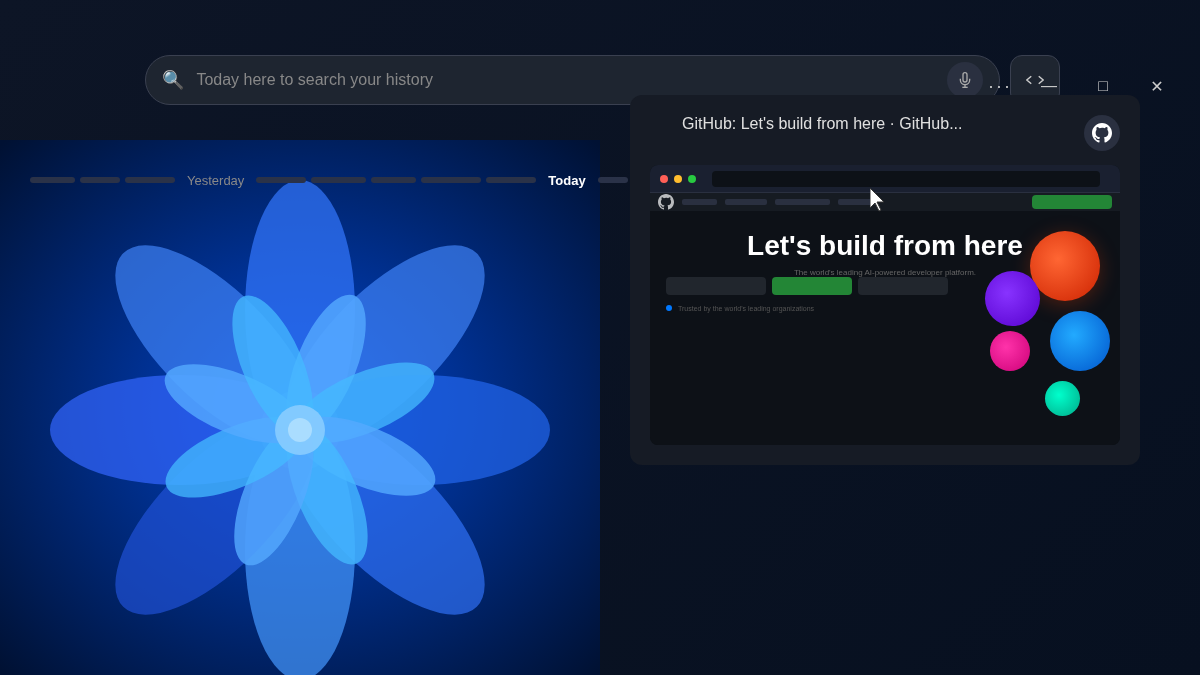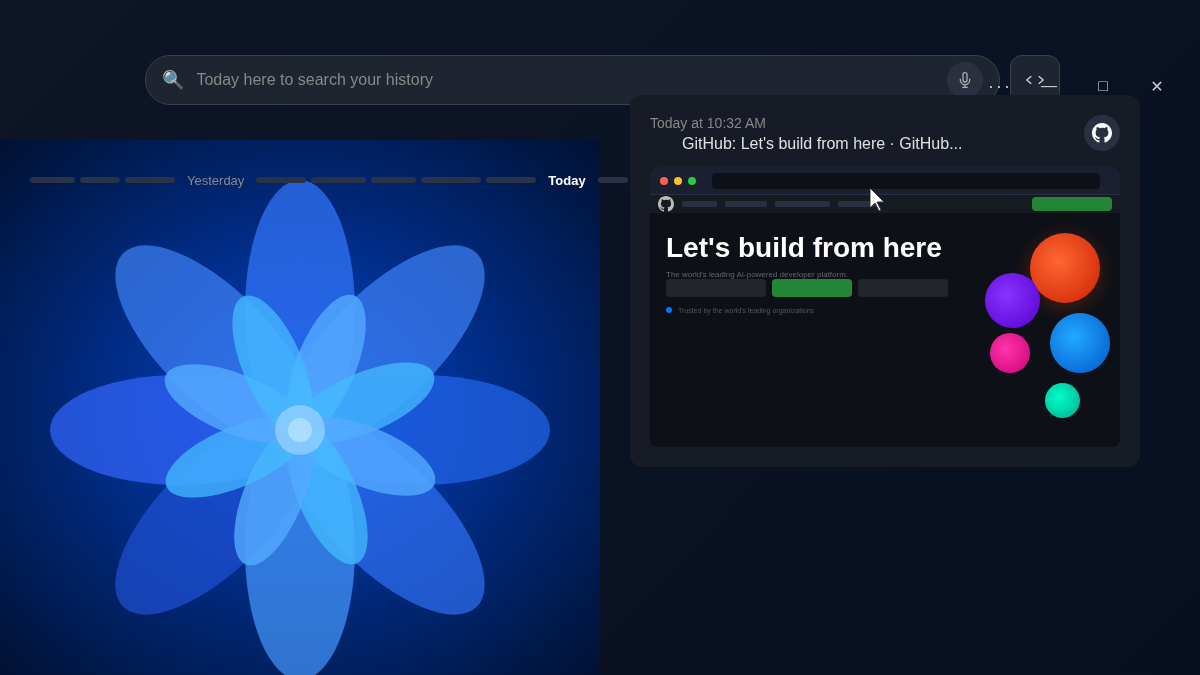--- a/index.html
+++ b/index.html
@@ -246,20 +246,21 @@
       font-size: 20px;
     }
 
     .screenshot-preview {
       width: 100%;
       height: 280px;
       background: #0d1117;
       border-radius: 8px;
       overflow: hidden;
       position: relative;
+      text-align: center;
     }
 
     
     .browser-chrome {
       height: 28px;
       background: #1a2030;
       display: flex;
       align-items: center;
       padding: 0 10px;
       gap: 6px;
@@ -522,21 +523,20 @@
     <div class="now-area">
       <div class="timeline-dot"></div>
       <button class="now-button">Now</button>
     </div>
   </div>
 </div>
 
 <div class="github-card">
   <div class="card-header">
     <div>
-      <div class="card-timestamp">Today at 10:32 AM</div>
       <div class="card-title">GitHub: Let's build from here · GitHub...</div>
     </div>
     <div class="github-logo">
       <svg width="20" height="20" viewBox="0 0 24 24" fill="white">
         <path d="M12 0C5.374 0 0 5.373 0 12c0 5.302 3.438 9.8 8.207 11.387.599.111.793-.261.793-.577v-2.234c-3.338.726-4.033-1.416-4.033-1.416-.546-1.387-1.333-1.756-1.333-1.756-1.089-.745.083-.729.083-.729 1.205.084 1.839 1.237 1.839 1.237 1.07 1.834 2.807 1.304 3.492.997.107-.775.418-1.305.762-1.604-2.665-.305-5.467-1.334-5.467-5.931 0-1.311.469-2.381 1.236-3.221-.124-.303-.535-1.524.117-3.176 0 0 1.008-.322 3.301 1.23A11.509 11.509 0 0112 5.803c1.02.005 2.047.138 3.006.404 2.291-1.552 3.297-1.23 3.297-1.23.653 1.653.242 2.874.118 3.176.77.84 1.235 1.911 1.235 3.221 0 4.609-2.807 5.624-5.479 5.921.43.372.823 1.102.823 2.222v3.293c0 .319.192.694.801.576C20.566 21.797 24 17.3 24 12c0-6.627-5.373-12-12-12z"></path>
       </svg>
     </div>
   </div>
 
   <div class="screenshot-preview">

